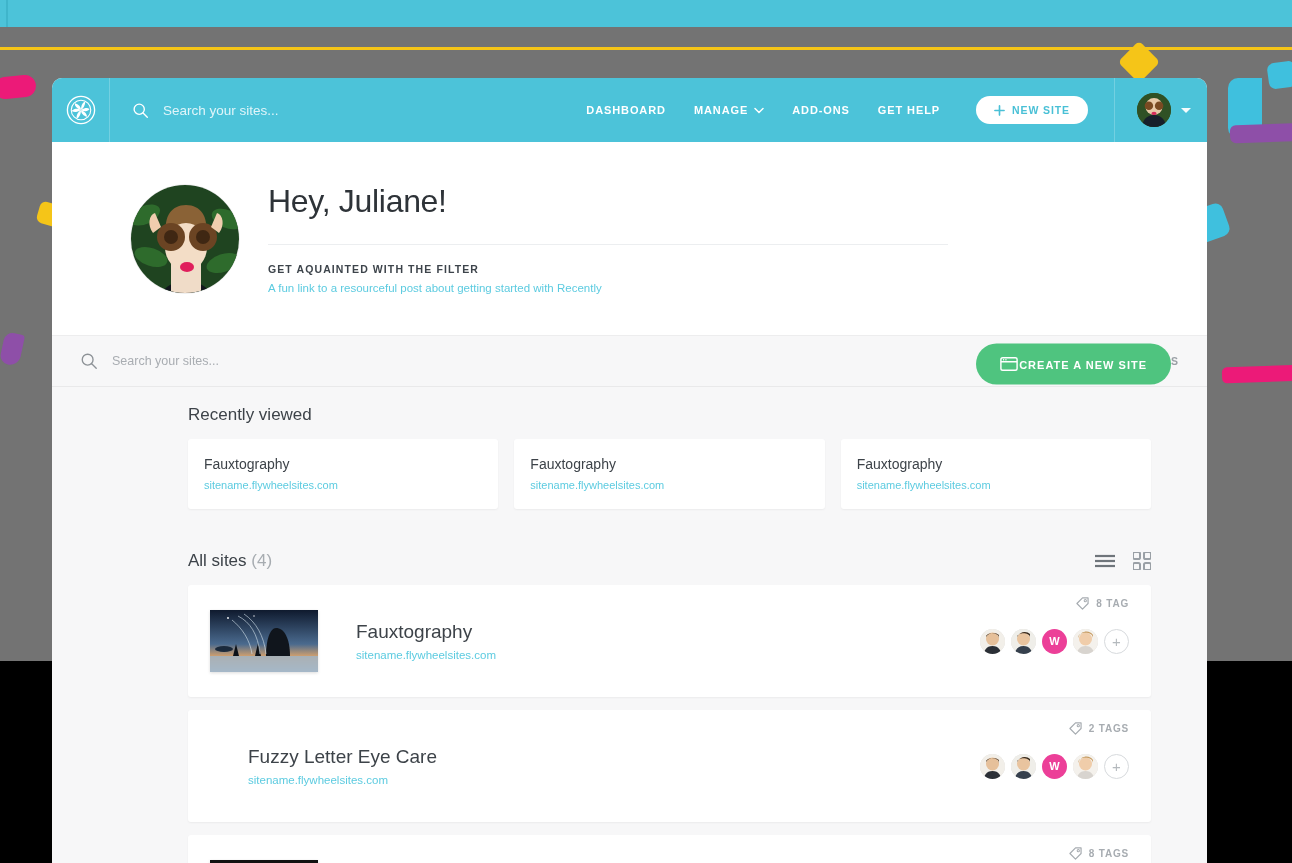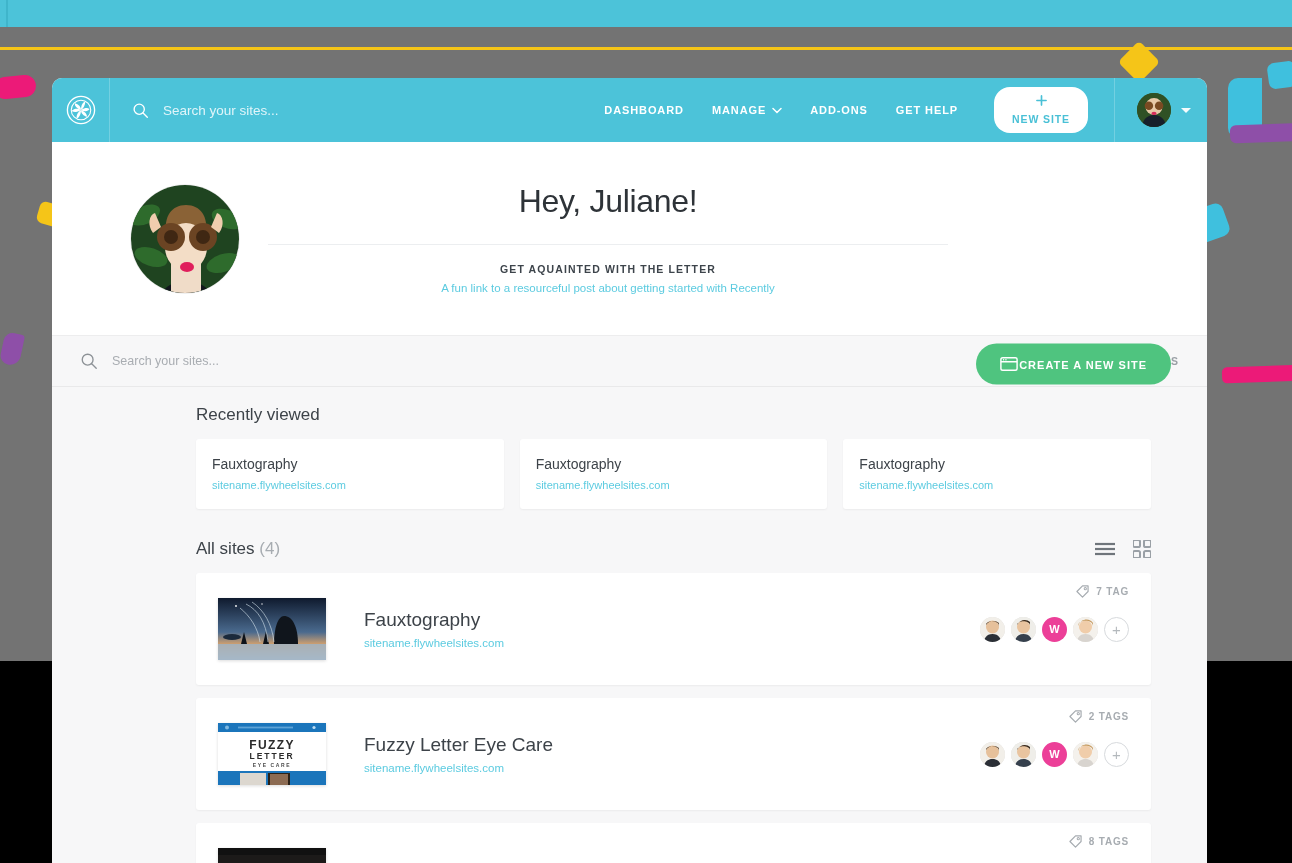--- a/index.html
+++ b/index.html
@@ -41,29 +41,29 @@
   .hdr-search .mag { width: 17px; height: 17px; }
   .hdr-search-input { background: transparent; border: 0; outline: none; color: #fff;
                       font-family: "Liberation Sans", sans-serif; font-size: 13.5px; width: 300px; }
   .hdr-search-input::placeholder { color: #e9f8fb; opacity: .95; }
 
   .nav { display: flex; align-items: center; gap: 28px; padding-right: 12px; }
   .nav-item { color: #fff; font-size: 11px; font-weight: bold; letter-spacing: .9px; white-space: nowrap;
               cursor: pointer; display: flex; align-items: center; gap: 6px; }
   .new-site-btn { background: #fff; color: #49c0d6; border-radius: 16px; padding: 8px 18px;
                   font-size: 10.5px; font-weight: bold; letter-spacing: .9px; display: flex;
-                  align-items: center; gap: 7px; cursor: pointer; margin-left: 8px; flex-direction: column; }
+                  align-items: center; gap: 7px; cursor: pointer; margin-left: 8px; }
   .user-cell { display: flex; align-items: center; gap: 10px; padding: 0 16px 0 22px; height: 64px;
                border-left: 1px solid rgba(255,255,255,.22); margin-left: 14px; }
   .user-avatar { width: 34px; height: 34px; border-radius: 50%; overflow: hidden; background: #3a5a2a; }
   .caret { width: 0; height: 0; border-left: 5px solid transparent; border-right: 5px solid transparent;
            border-top: 5px solid #fff; opacity: .95; }
 
   
-  .greeting { height: 193px; background: #fff; display: flex; align-items: center; padding: 0 36px 0 78px; position: relative; text-align: center; }
+  .greeting { height: 193px; background: #fff; display: flex; align-items: center; padding: 0 36px 0 78px; position: relative; }
   .greet-avatar { width: 110px; height: 110px; border-radius: 50%; overflow: hidden; flex: none; border: 1px solid #eee; }
   .greet-mid { flex: 1; margin-left: 28px; max-width: 680px; }
   .greet-title { font-size: 32px; color: #2e3338; font-weight: normal; letter-spacing: -.3px; }
   .greet-divider { height: 1px; background: #eceef0; margin: 24px 0 18px 0; }
   .greet-kicker { font-size: 10.5px; font-weight: bold; letter-spacing: 1.1px; color: #3d444b; }
   .greet-link { font-size: 11.5px; color: #5ccbe0; margin-top: 7px; display: block; cursor: pointer; }
   .create-btn { position: absolute; right: 36px; top: 222px; transform: translateY(-50%);
                 background: #4fc47f; color: #fff; border-radius: 24px; padding: 13px 24px; display: flex;
                 align-items: center; gap: 1px; font-size: 11px; font-weight: bold; letter-spacing: 1px; cursor: pointer; }
 
@@ -71,32 +71,32 @@
   .filterbar { height: 52px; background: #f7f7f8; border-top: 1px solid #ededee; border-bottom: 1px solid #e9e9ea;
                display: flex; align-items: center; padding: 0 28px; }
   .fb-search { display: flex; align-items: center; gap: 14px; flex: 1; }
   .fb-input { border: 0; background: transparent; outline: none; font-size: 12.5px; color: #6d7278;
               font-family: "Liberation Sans", sans-serif; width: 260px; }
   .fb-input::placeholder { color: #a9adb2; }
   .fb-filter { display: flex; align-items: center; gap: 9px; color: #9aa0a6; font-size: 10.5px;
                font-weight: bold; letter-spacing: 1px; cursor: pointer; }
 
   
-  .content { background: #f7f7f8; height: 476px; padding: 18px 0 0 8px; overflow: hidden; }
+  .content { background: #f7f7f8; height: 476px; padding: 18px 0 0 0; overflow: hidden; }
   .inner { padding: 0 56px 0 136px; }
   .sec-title { font-size: 17px; color: #3d4349; margin-bottom: 14px; }
   .sec-title .count { color: #a7acb1; }
 
   .recent-row { display: flex; gap: 16px; }
   .recent-card { flex: 1; background: #fff; border-radius: 3px; padding: 17px 16px 18px 16px;
                  box-shadow: 0 1px 2px rgba(0,0,0,.05); cursor: pointer; }
   .rc-name { font-size: 14px; color: #3d4349; }
   .rc-url { font-size: 11px; color: #5ccbe0; margin-top: 7px; }
 
-  .allsites-head { display: flex; align-items: center; justify-content: space-between; margin: 30px 0 14px 0; text-align: center; }
+  .allsites-head { display: flex; align-items: center; justify-content: space-between; margin: 42px 0 14px 0; text-align: center; }
   .view-toggles { display: flex; align-items: center; gap: 18px; }
   .vt { cursor: pointer; }
 
   .site-row { position: relative; background: #fff; border-radius: 3px; box-shadow: 0 1px 2px rgba(0,0,0,.05);
               height: 112px; display: flex; align-items: center; padding: 0 22px; margin-bottom: 13px; cursor: pointer; }
   .thumb { width: 108px; height: 62px; flex: none; overflow: hidden; position: relative;
            box-shadow: 0 1px 3px rgba(0,0,0,.14); background: #fff; }
   .site-meta { margin-left: 38px; flex: 1; }
   .site-name { font-size: 19px; color: #3d4349; }
   .site-url { font-size: 11.5px; color: #5ccbe0; margin-top: 6px; }
@@ -214,21 +214,21 @@
           <circle cx="72" cy="52" r="14" fill="#6b4423"></circle>
             <circle cx="72" cy="52" r="7" fill="#3f2713"></circle>
           <ellipse cx="56" cy="82" rx="7" ry="5" fill="#e01f5c"></ellipse>
           <path d="M22 48 C16 40 18 30 24 28 L30 42Z" fill="#f0cdae"></path>
           <path d="M88 48 C94 40 92 30 86 28 L80 42Z" fill="#f0cdae"></path>
         </svg>
       </div>
       <div class="greet-mid">
         <div class="greet-title">Hey, Juliane!</div>
         <div class="greet-divider"></div>
-        <div class="greet-kicker">GET AQUAINTED WITH THE LETTER</div>
+        <div class="greet-kicker">GET AQUAINTED WITH THE FILTER</div>
         <a class="greet-link">A fun link to a resourceful post about getting started with Recently</a>
       </div>
       <div class="create-btn">
         <svg width="18" height="15" viewBox="0 0 20 16">
           <rect x="1" y="1" width="18" height="14" rx="2" fill="none" stroke="#fff" stroke-width="1.6"></rect>
           <line x1="1" y1="5.5" x2="19" y2="5.5" stroke="#fff" stroke-width="1.4"></line>
           <circle cx="4" cy="3.3" r="0.8" fill="#fff"></circle>
             <circle cx="6.6" cy="3.3" r="0.8" fill="#fff"></circle>
         </svg>
         <span>CREATE A NEW SITE</span>
@@ -322,21 +322,21 @@
           </div>
           <div class="site-meta">
             <div class="site-name">Fauxtography</div>
             <div class="site-url">sitename.flywheelsites.com</div>
           </div>
           <div class="tagline">
             <svg width="13" height="13" viewBox="0 0 14 14">
               <path d="M1 7 L7 1 L13 1 L13 7 L7 13Z" fill="none" stroke="#a7acb1" stroke-width="1.3" stroke-linejoin="round"></path>
               <circle cx="10" cy="4" r="1.2" fill="none" stroke="#a7acb1" stroke-width="1.1"></circle>
             </svg>
-            <span>7 TAG</span>
+            <span>8 TAG</span>
           </div>
           <div class="avatars">
             <div class="av">
               <svg viewBox="0 0 25 25" width="25" height="25">
                   <rect width="25" height="25" fill="#f2efe9"></rect>
                 <circle cx="12.5" cy="10" r="6.5" fill="#e6c09a"></circle>
                   <path d="M12.5 17 C6 17 4 22 4 25 L21 25 C21 22 19 17 12.5 17Z" fill="#2b2f36"></path>
                 <path d="M6 8 C6 3 19 3 19 9 L19 6 C16 3 9 3 6 8Z" fill="#5b4632"></path>
                 </svg>
             </div>
@@ -355,37 +355,20 @@
                 <circle cx="12.5" cy="10" r="6.5" fill="#f0cdaa"></circle>
                   <path d="M12.5 17 C6 17 4 22 4 25 L21 25 C21 22 19 17 12.5 17Z" fill="#d8d4cf"></path>
                 <path d="M5 9 C5 2 20 2 20 9 L20 6 C17 1 8 1 5 9Z" fill="#c69a5f"></path>
                 </svg>
             </div>
             <div class="av-add">+</div>
           </div>
         </div>
 
         <div class="site-row">
-          <div class="thumb">
-            <svg viewBox="0 0 108 62" width="108" height="62">
-              <rect width="108" height="62" fill="#fff"></rect>
-              <rect x="0" y="0" width="108" height="9" fill="#1b75bb"></rect>
-              <circle cx="9" cy="4.5" r="2" fill="#7fb8e0"></circle>
-              <rect x="20" y="3.6" width="55" height="1.8" fill="#5ea3d6"></rect>
-              <circle cx="96" cy="4.5" r="1.6" fill="#bcdcf2"></circle>
-              <text x="54" y="26" font-family="Liberation Sans, sans-serif" font-size="12" font-weight="bold" fill="#2b2b2b" text-anchor="middle" letter-spacing="1.4">FUZZY</text>
-              <text x="54" y="36" font-family="Liberation Sans, sans-serif" font-size="8.5" font-weight="bold" fill="#2b2b2b" text-anchor="middle" letter-spacing="2">LETTER</text>
-              <text x="54" y="44" font-family="Liberation Sans, sans-serif" font-size="5" font-weight="bold" fill="#4a4a4a" text-anchor="middle" letter-spacing="1.6">EYE CARE</text>
-              <rect x="0" y="48" width="108" height="14" fill="#1b75bb"></rect>
-              <rect x="22" y="50" width="26" height="12" fill="#dcd7cf"></rect>
-              <rect x="50" y="50" width="22" height="12" fill="#2a2118"></rect>
-              <rect x="52" y="51" width="18" height="11" fill="#8c6b52"></rect>
-            </svg>
-            
-          </div>
           <div class="site-meta">
             <div class="site-name">Fuzzy Letter Eye Care</div>
             <div class="site-url">sitename.flywheelsites.com</div>
           </div>
           <div class="tagline">
             <svg width="13" height="13" viewBox="0 0 14 14">
               <path d="M1 7 L7 1 L13 1 L13 7 L7 13Z" fill="none" stroke="#a7acb1" stroke-width="1.3" stroke-linejoin="round"></path>
               <circle cx="10" cy="4" r="1.2" fill="none" stroke="#a7acb1" stroke-width="1.1"></circle>
             </svg>
             <span>2 TAGS</span>

